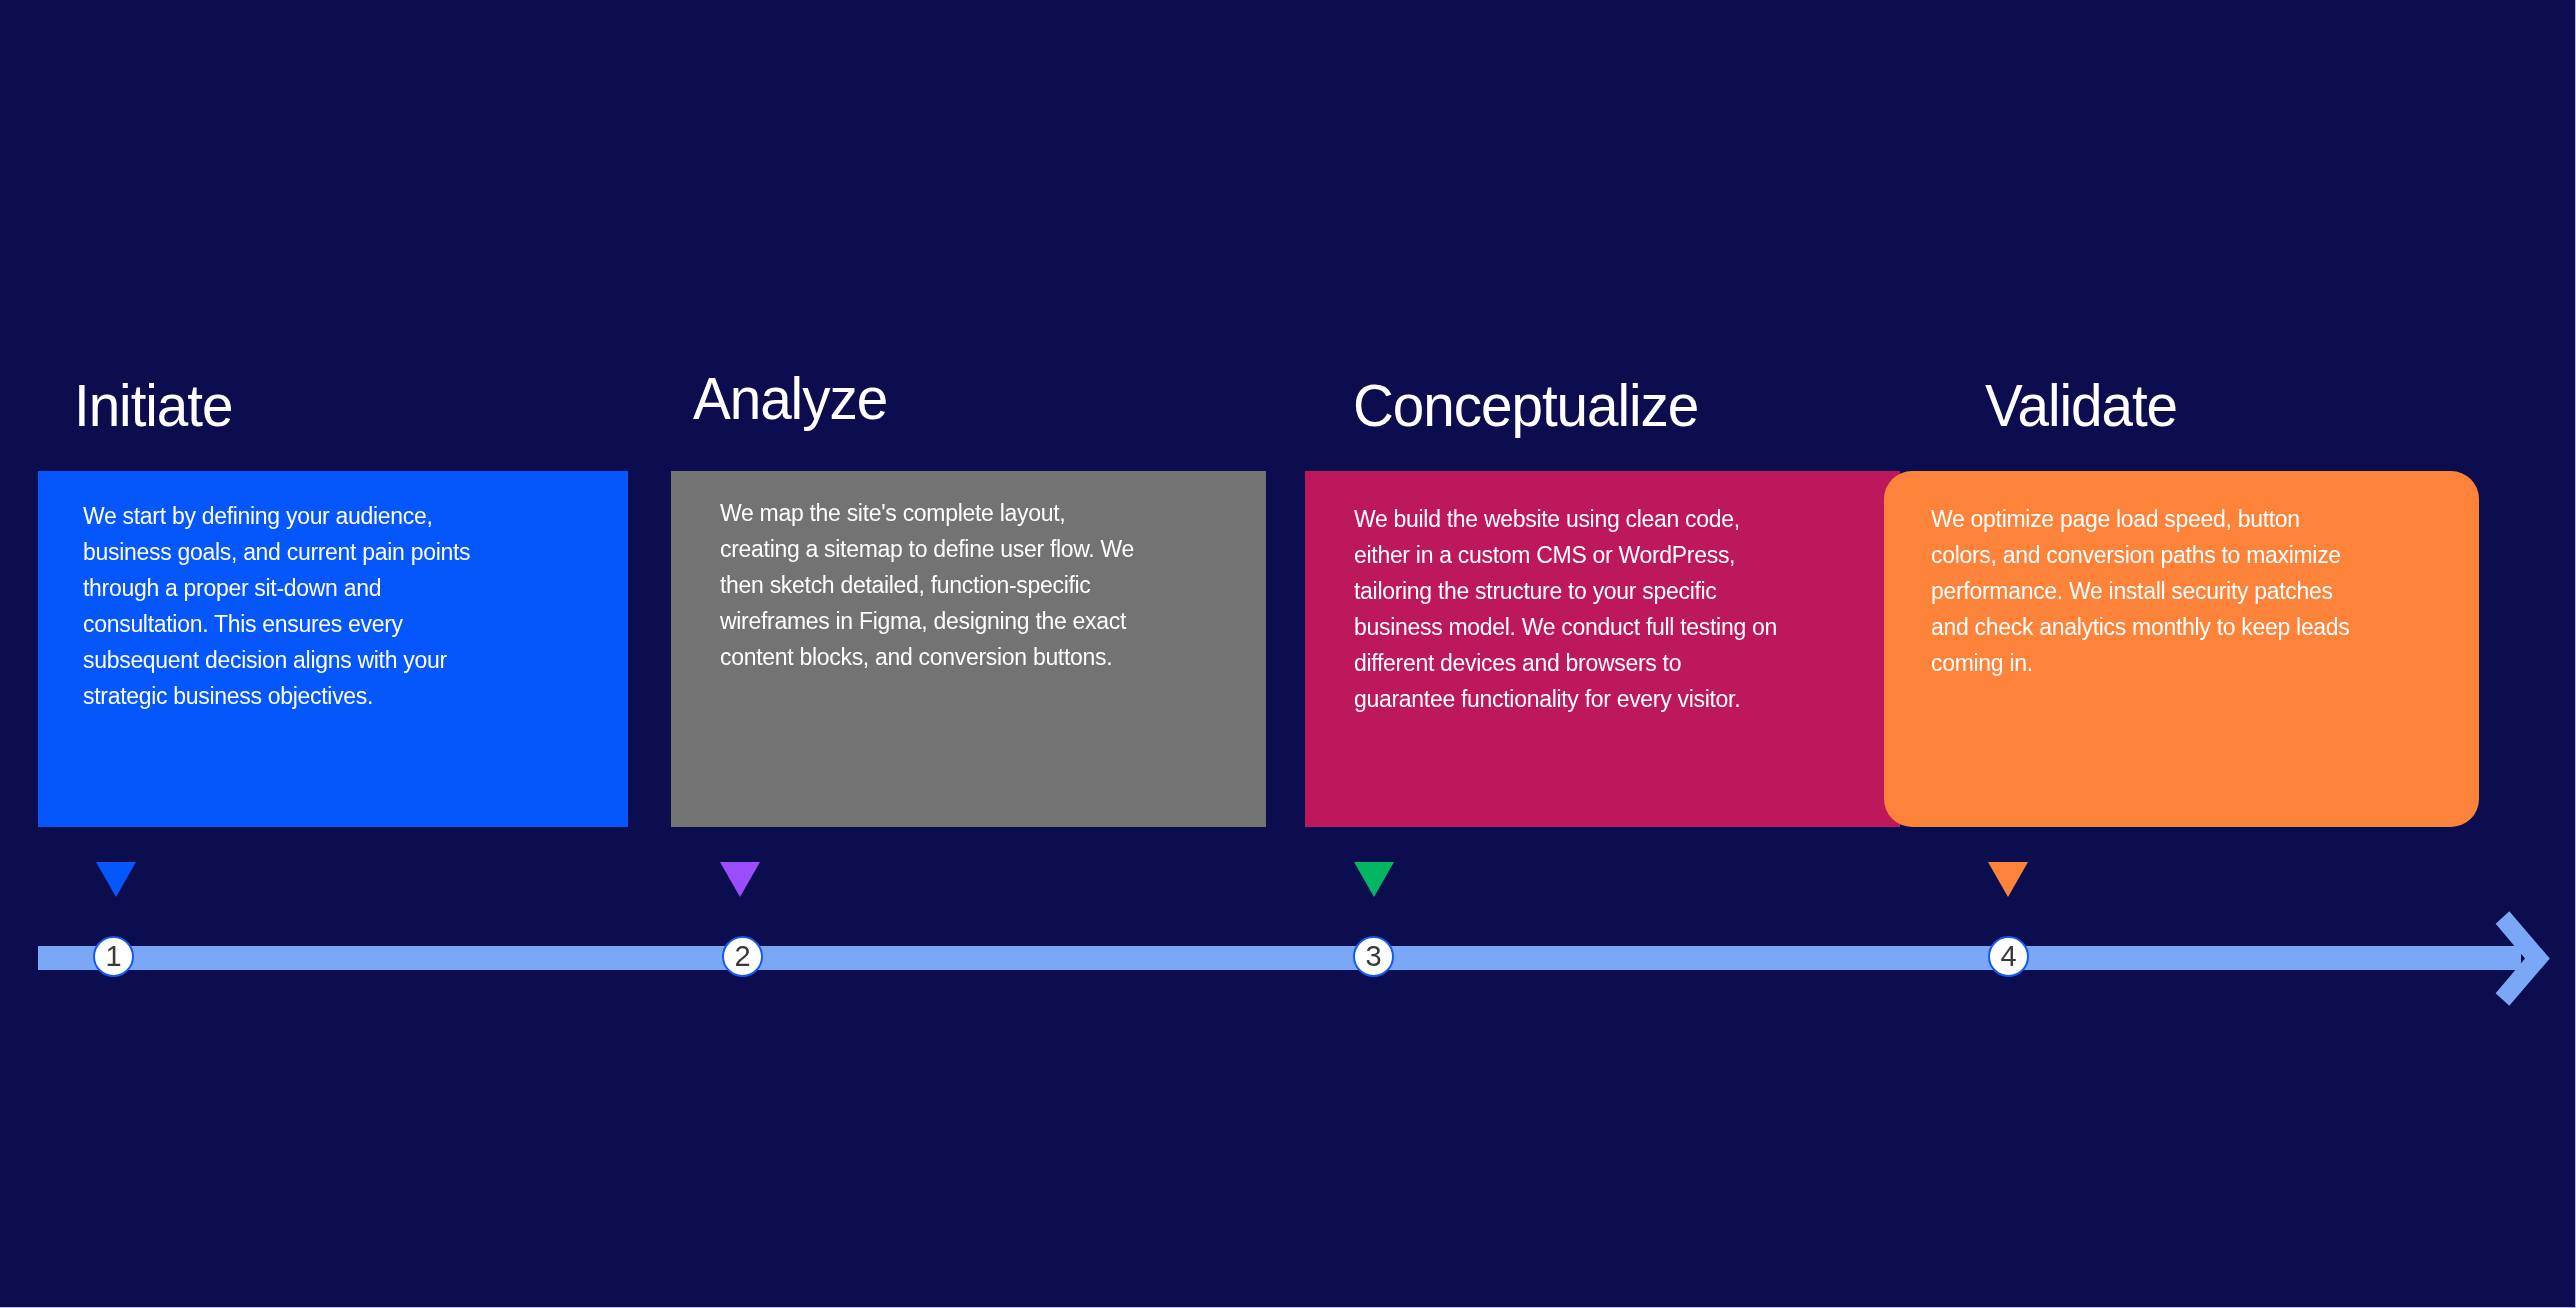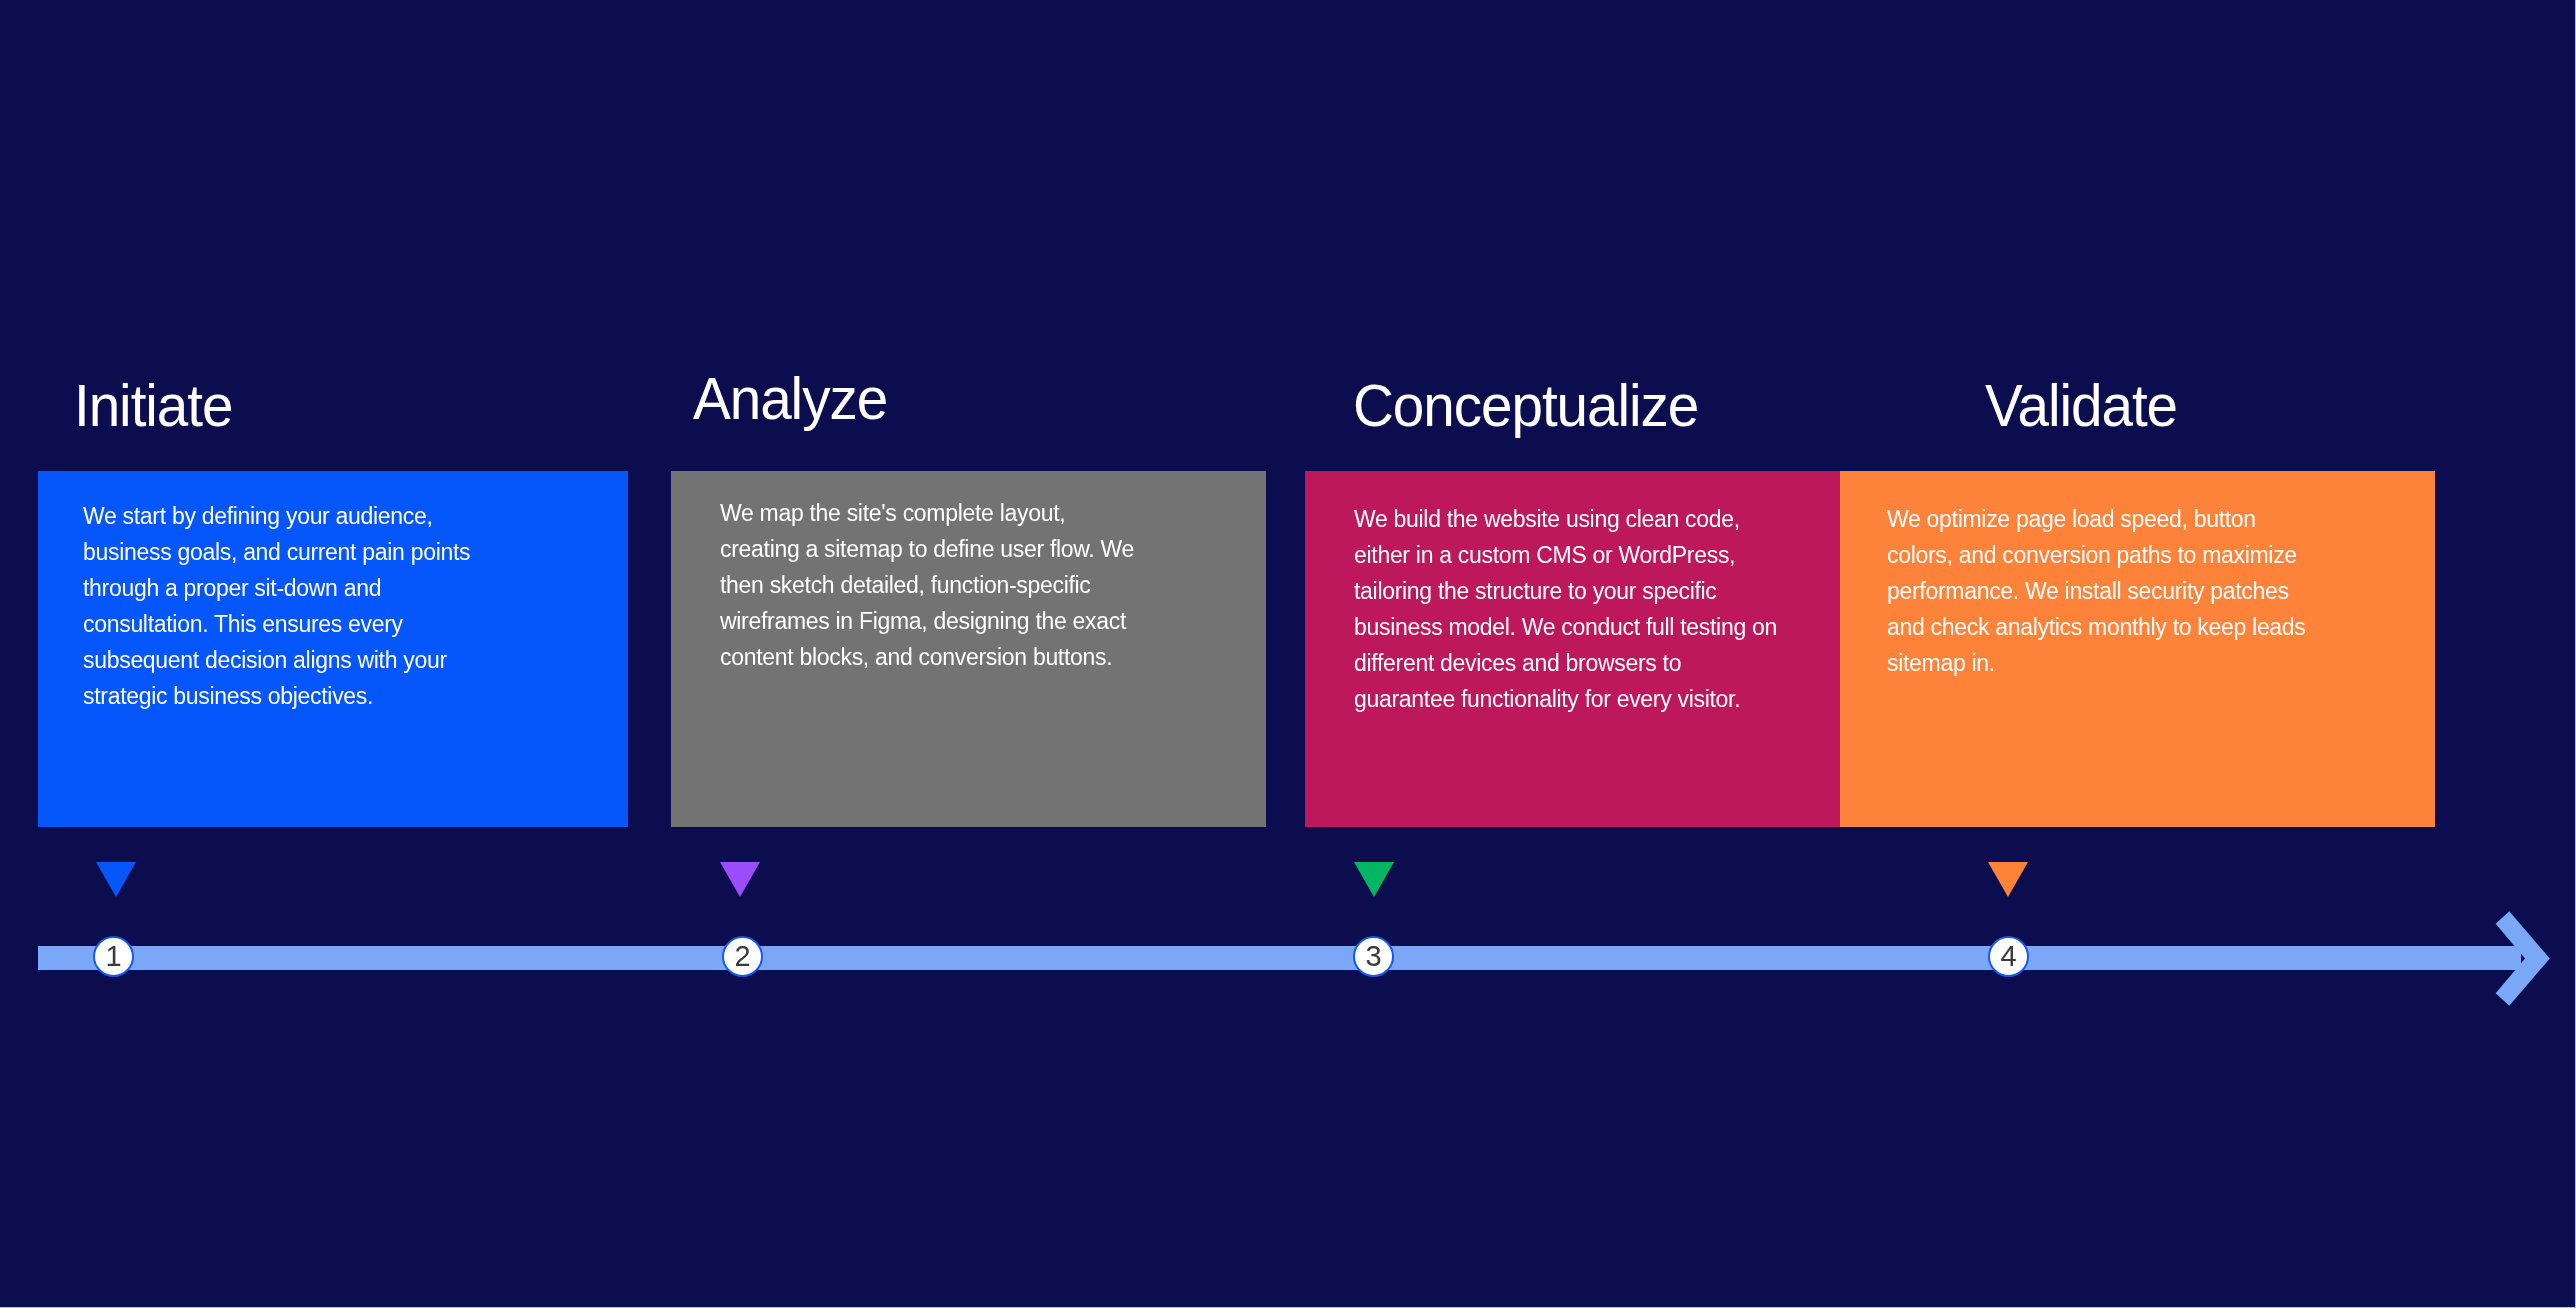--- a/index.html
+++ b/index.html
@@ -111,27 +111,27 @@
     <span class="line">either in a custom CMS or WordPress,</span>
     <span class="line">tailoring the structure to your specific</span>
     <span class="line">business model. We conduct full testing on</span>
     <span class="line">different devices and browsers to</span>
     <span class="line">guarantee functionality for every visitor.</span>
   </div>
 </div>
 <div class="pointer" style="left:1354px; border-top-color:#03B662;"></div>
 
 <div class="stage-title" style="left:1985px; top:377px;">Validate</div>
-<div class="card" style="left:1840px; width:595px; background:#FE833A;">
+<div class="card" style="left:1884px; width:595px; background:#FE833A;border-radius:28px;">
   <div class="card-text" style="left:47px; top:30px;">
     <span class="line">We optimize page load speed, button</span>
     <span class="line">colors, and conversion paths to maximize</span>
     <span class="line">performance. We install security patches</span>
     <span class="line">and check analytics monthly to keep leads</span>
-    <span class="line">sitemap in.</span>
+    <span class="line">coming in.</span>
   </div>
 </div>
 <div class="pointer" style="left:1988px; border-top-color:#FE833A;"></div>
 
 <div class="timeline-bar"></div>
 <svg class="arrow-head" viewBox="0 0 135 180">
   <polygon points="24,24 50,0 127,90 50,180 24,156 80,90" fill="#7BA7F7"></polygon>
 </svg>
 
 <div class="marker" style="left:93px;">1</div>

